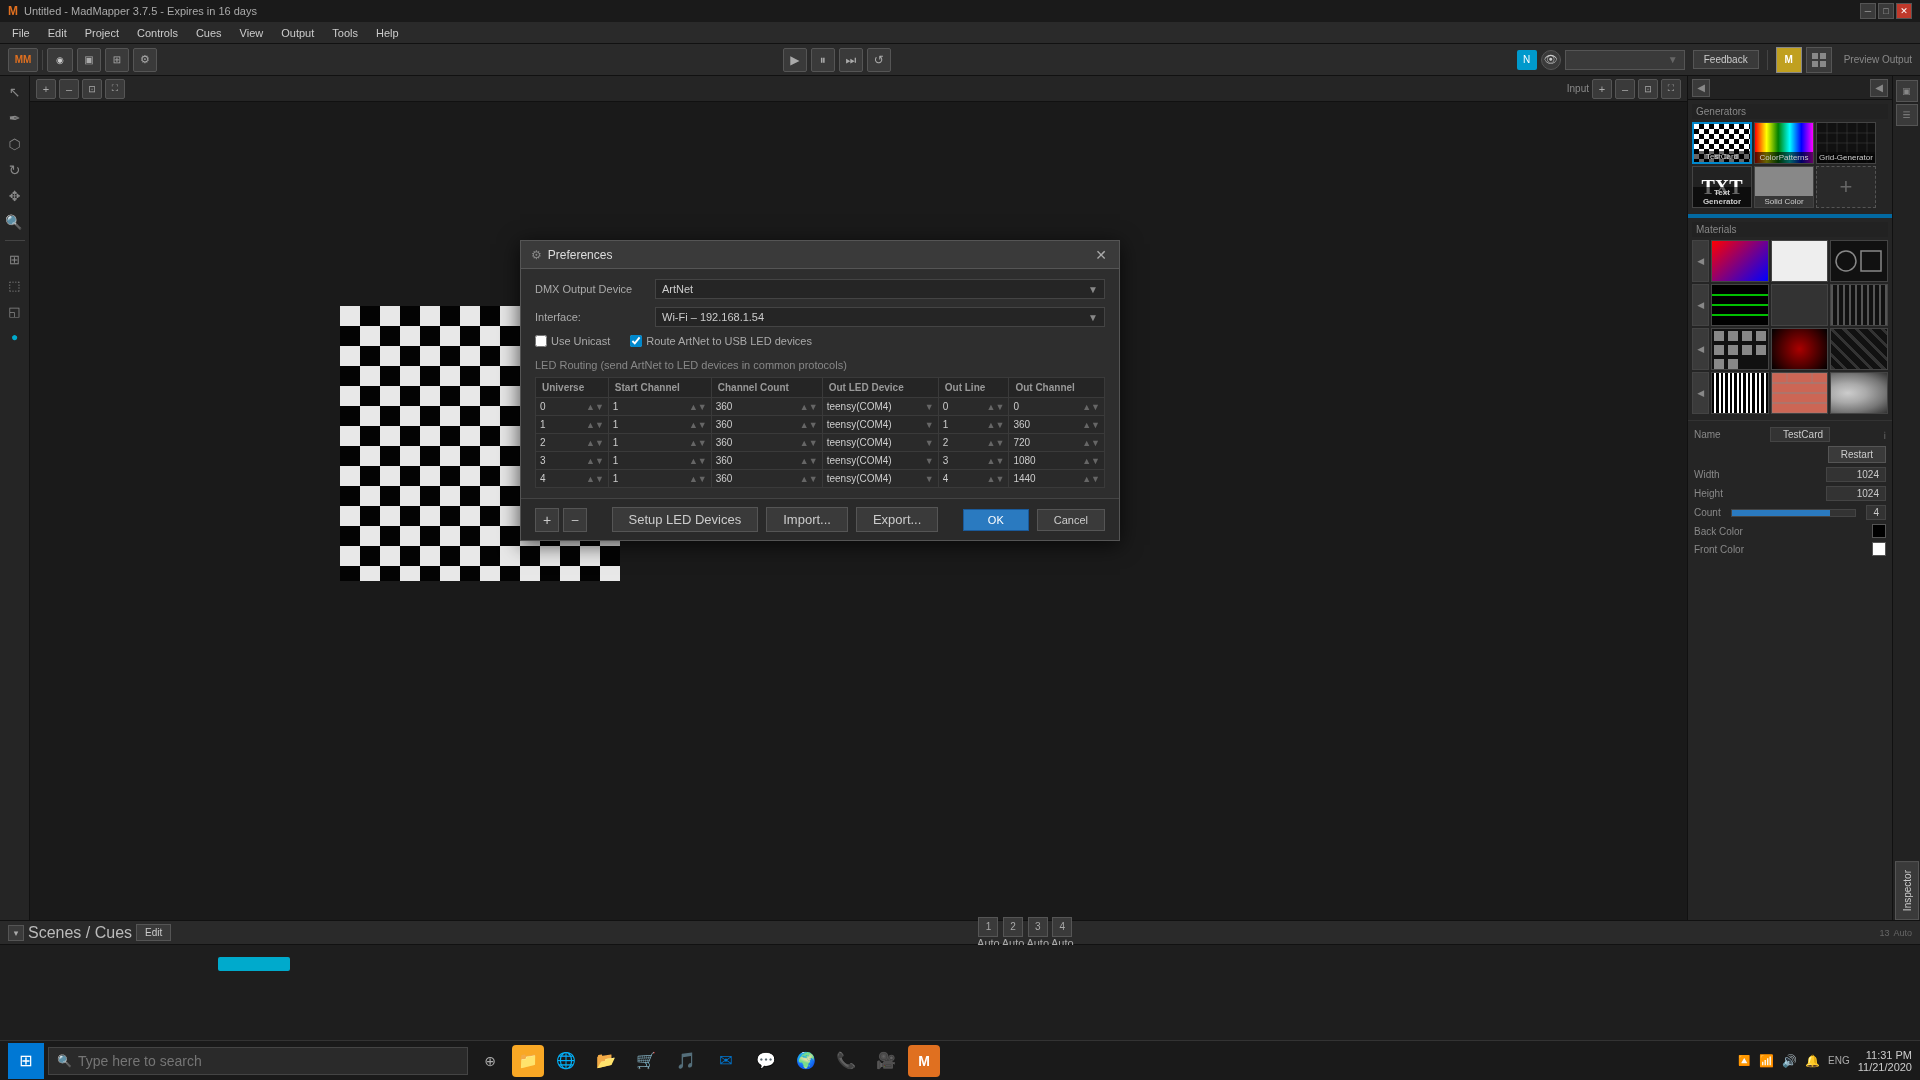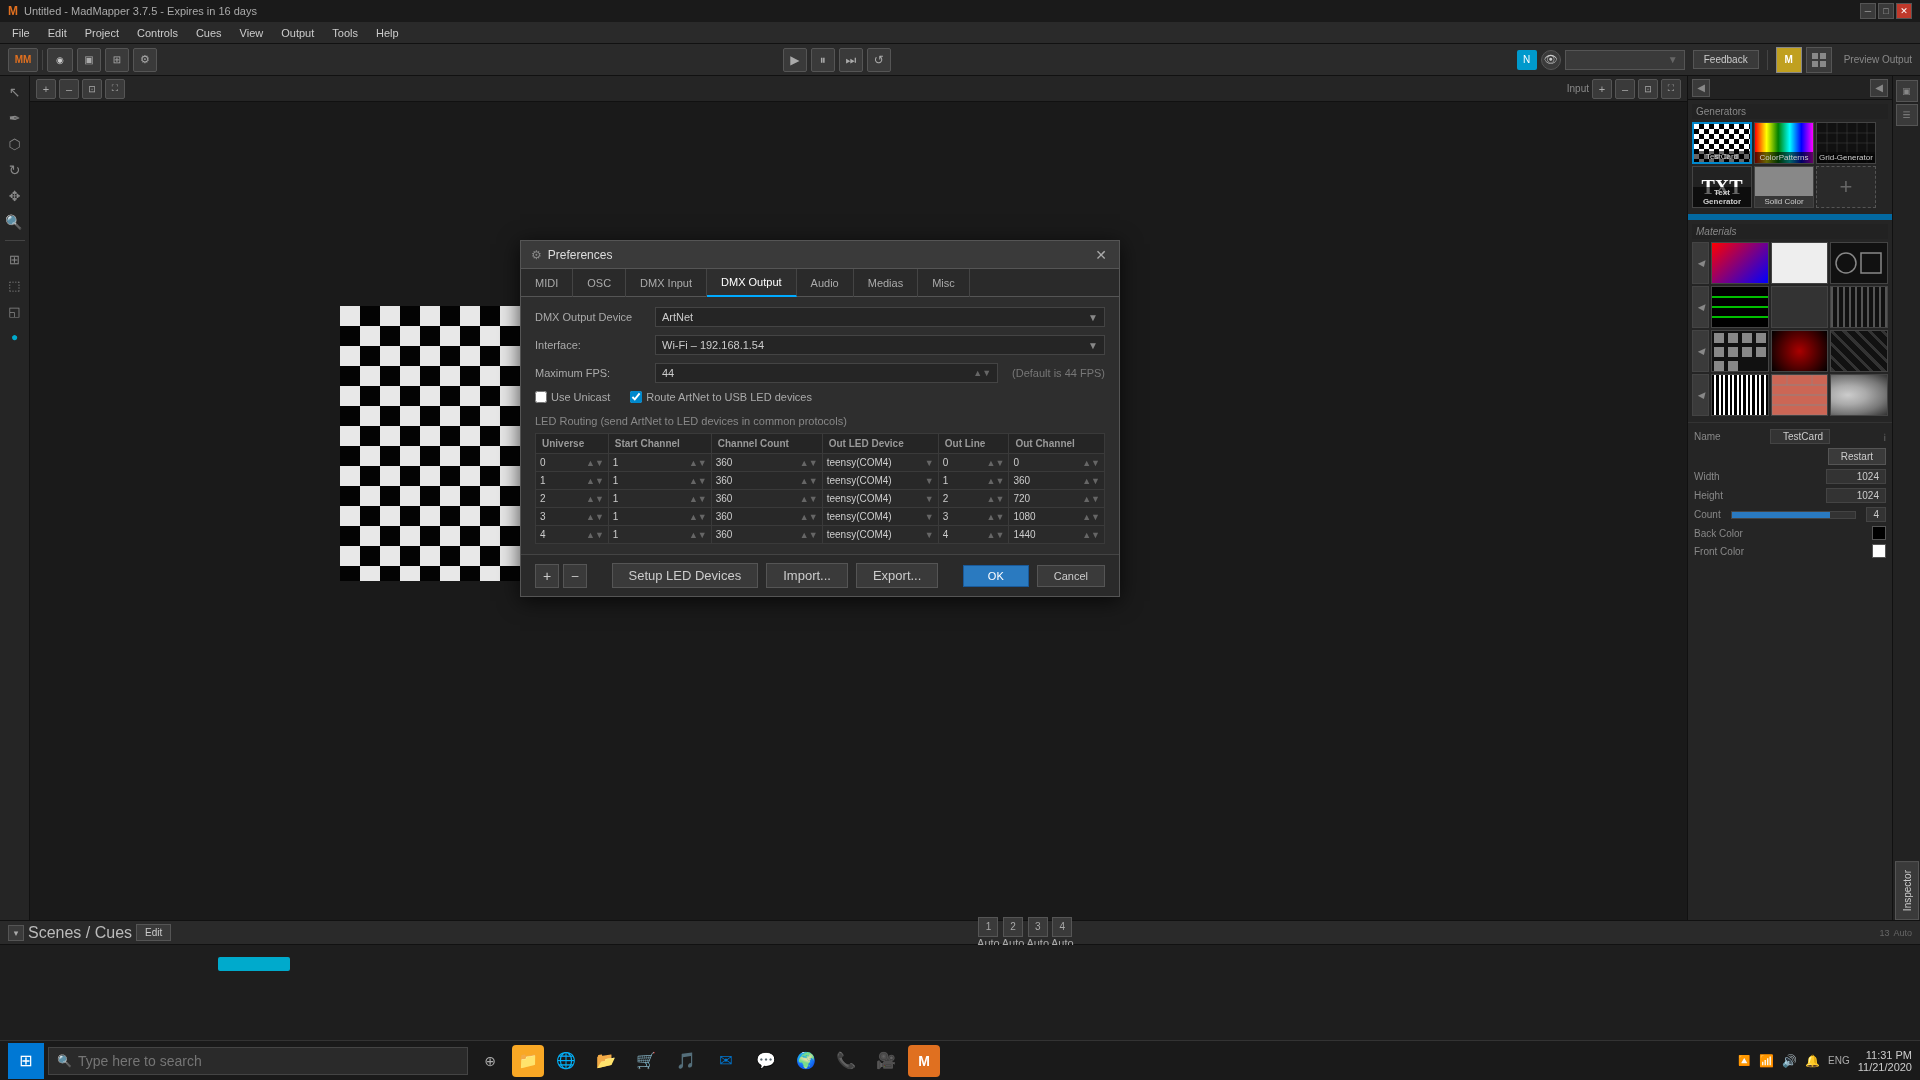--- a/index.html
+++ b/index.html
@@ -259,21 +259,21 @@
         </div>
         <div style="width:60px; height:42px; background:#888; border:1px solid #444; position:relative; cursor:pointer;">
           <div class="gen-thumb-label">Solid Color</div>
         </div>
         <div style="width:60px; height:42px; background:#2a2a2a; border:1px dashed #555; position:relative; cursor:pointer; display:flex; align-items:center; justify-content:center;">
           <span style="font-size:22px; color:#666; line-height:1;">+</span>
         </div>
       </div>
     </div>
 
-    <div style="padding:4px; border-top:6px solid #0369a1;font-style:italic;">
+    <div style="padding:4px; border-top:4px solid #0369a1;">
       <div style="font-size:10px; color:#888; padding:2px 4px; background:#222; margin-bottom:3px;">
         <span>Materials</span>
       </div>
 
       <div style="display:flex; gap:2px; margin-bottom:2px;">
         <div style="width:18px; height:42px; background:#3a3a3a; border:1px solid #444; display:flex; align-items:center; justify-content:center; cursor:pointer; font-size:9px; color:#888;">◀</div>
         <div class="mat-thumb" style="width:60px; height:42px; background:linear-gradient(135deg, #f00, #00f);"></div>
         <div class="mat-thumb" style="width:60px; height:42px; background:#eee;"></div>
         <div class="mat-thumb" style="width:60px; height:42px; background:#111; position:relative; overflow:hidden;">
           <svg width="58" height="40" viewBox="0 0 58 40">
@@ -415,58 +415,39 @@
 </div>
 
 <div id="preferences-dialog">
 
   <div id="pref-titlebar">
     <span style="font-size:12px; color:#888; margin-right:6px;">⚙</span>
     <span id="pref-titlebar-title">Preferences</span>
     <button id="pref-close">✕</button>
   </div>
 
-  <div id="pref-tabs">
-    <div class="pref-tab">MIDI</div>
-    <div class="pref-tab">OSC</div>
-    <div class="pref-tab">DMX Input</div>
-    <div class="pref-tab active">DMX Output</div>
-    <div class="pref-tab">Audio</div>
-    <div class="pref-tab">Medias</div>
-    <div class="pref-tab">Misc</div>
-  </div>
 
   <div id="pref-content">
 
     <div class="pref-row">
       <span class="pref-label">DMX Output Device</span>
       <div class="pref-value" style="flex:1; cursor:pointer;">
         <span>ArtNet</span>
         <span class="pref-dropdown-arrow">▼</span>
       </div>
     </div>
 
     <div class="pref-row">
       <span class="pref-label">Interface:</span>
       <div class="pref-value" style="flex:1; cursor:pointer;">
         <span>Wi-Fi – 192.168.1.54</span>
         <span class="pref-dropdown-arrow">▼</span>
       </div>
     </div>
 
-    <div class="pref-row">
-      <span class="pref-label">Maximum FPS:</span>
-      <div style="display:flex; align-items:center; gap:6px; flex:1;">
-        <div class="pref-value" style="width:80px; cursor:text;">
-          <span>44</span>
-          <span style="font-size:9px; color:#666;">▲▼</span>
-        </div>
-        <span class="pref-hint">(Default is 44 FPS)</span>
-      </div>
-    </div>
 
     <div class="pref-check-row">
       <label class="pref-check">
         <input type="checkbox" style="">
         <span>Use Unicast</span>
       </label>
       <label class="pref-check">
         <input type="checkbox" checked="" style="accent-color: rgb(0, 136, 204);">
         <span>Route ArtNet to USB LED devices</span>
       </label>

